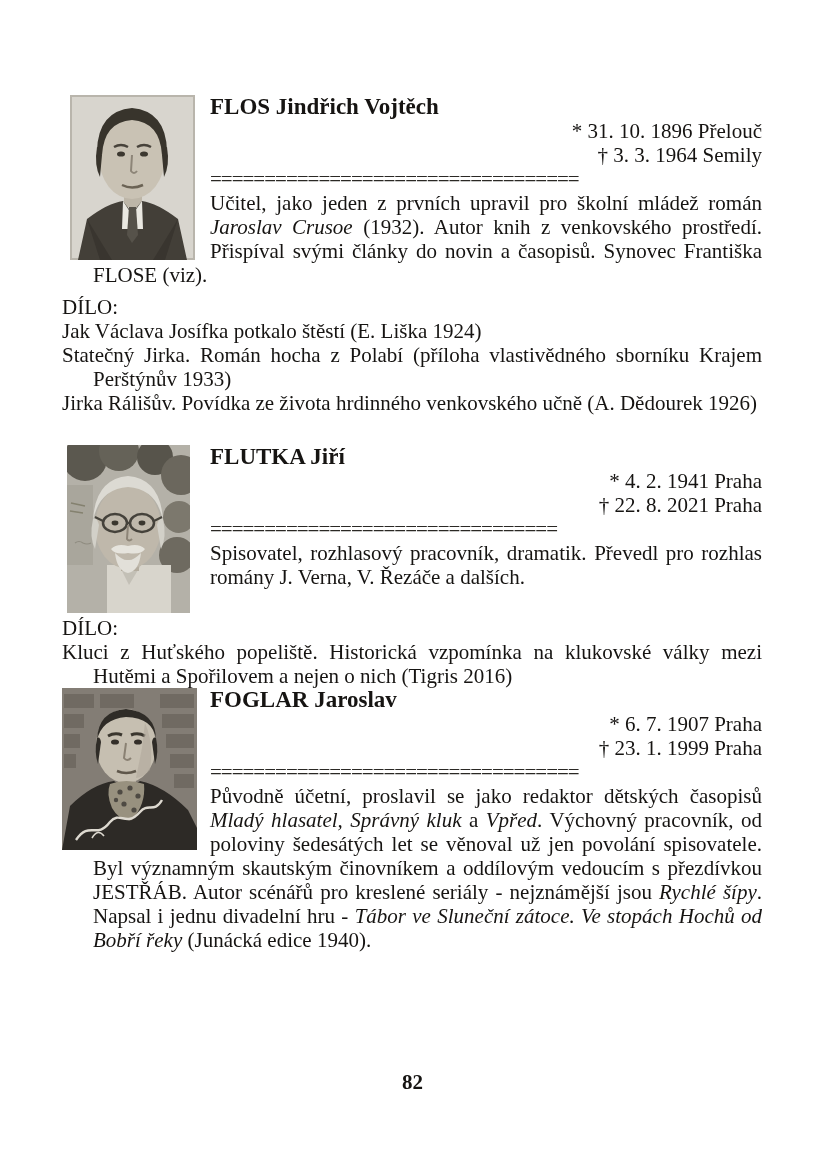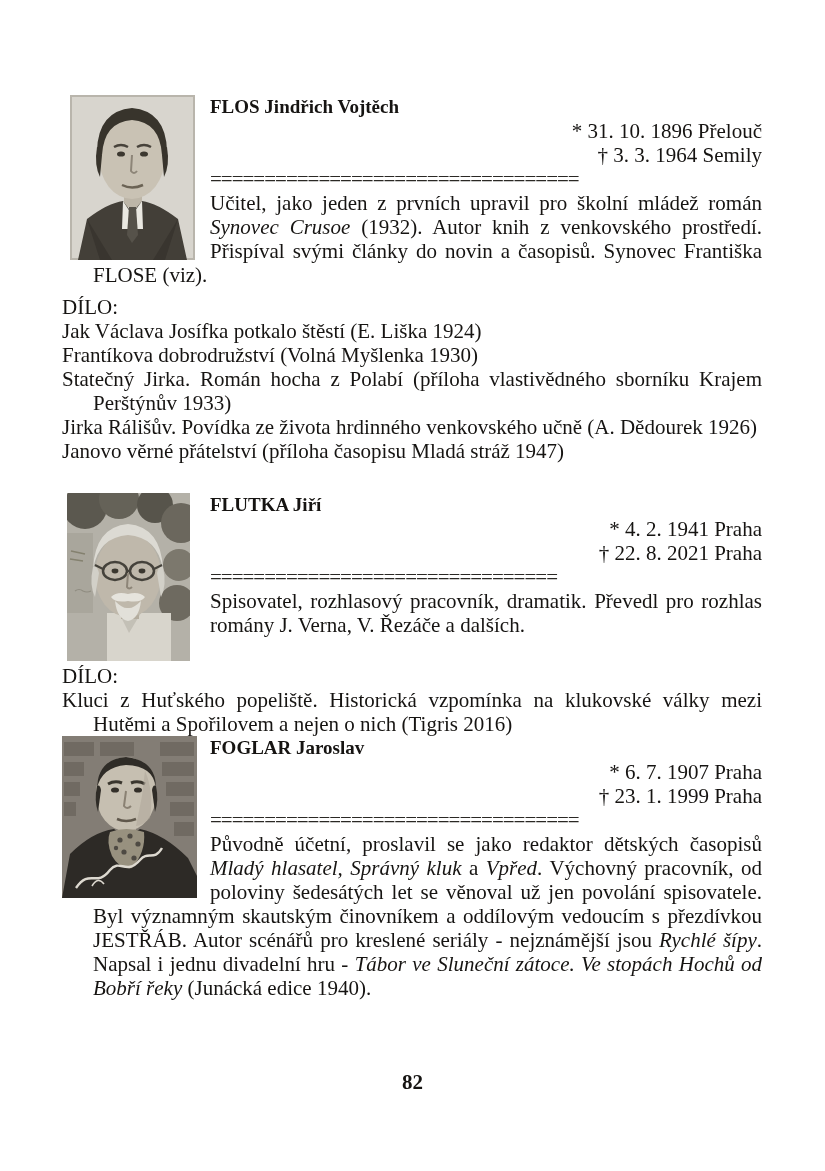--- a/index.html
+++ b/index.html
@@ -30,21 +30,21 @@
     background: #cfccc4;
     overflow: hidden;
   }
   .photo svg { display: block; width: 100%; height: 100%; }
   .photo-1 { width: 125px; height: 165px; }
   .photo-2 { width: 123px; height: 168px; margin-left: 5px; margin-right: 20px; }
   .photo-3 { width: 135px; height: 162px; margin-left: 0;  margin-right: 13px; }
 
   .name {
     margin: 0; padding: 0;
-    font-size: 19px; font-weight: bold;
+    font-size: 23px; font-weight: bold;
     line-height: 24px; text-align: left;
   }
   .dates { line-height: 24px; text-align: right; }
   .separator {
     line-height: 24px;
     letter-spacing: -1px;
     white-space: nowrap;
     overflow: hidden;
     color: #2a2824;
   }
@@ -94,29 +94,27 @@
         <path d="M53,106 L62,120 L72,106 L73,134 L52,134 Z" fill="#eae8e1"></path>
         <path d="M59,112 L66,112 L68,140 L62,148 L57,140 Z" fill="#56524a"></path>
         <path d="M17,124 L42,165 L30,165 Z" fill="#39352f"></path>
         <path d="M108,124 L83,165 L95,165 Z" fill="#39352f"></path>
       </svg>
     </figure>
     <h2 class="name">FLOS Jindřich Vojtěch</h2>
     <div class="dates">* 31. 10. 1896 Přelouč</div>
     <div class="dates">† 3. 3. 1964 Semily</div>
     <div class="separator">==================================</div>
-    <p class="bio"><span>Učitel, jako jeden z prvních upravil pro školní mládež román </span><span class="it">Synovec Crusoe</span><span> (1932). Autor knih z venkovského prostředí. Přispíval svými články do novin a časopisů. Synovec Františka FLOSE (viz).</span></p>
+    <p class="bio"><span>Učitel, jako jeden z prvních upravil pro školní mládež román </span><span class="it">Jaroslav Crusoe</span><span> (1932). Autor knih z venkovského prostředí. Přispíval svými články do novin a časopisů. Synovec Františka FLOSE (viz).</span></p>
     <div class="dilo">
       <div class="dilo-label">DÍLO:</div>
       <div class="works">
           <div class="work-line">Jak Václava Josífka potkalo štěstí (E. Liška 1924)</div>
-          <div class="work-line">Frantíkova dobrodružství (Volná Myšlenka 1930)</div>
           <div class="work-line">Statečný Jirka. Román hocha z Polabí (příloha vlastivědného sborníku Krajem Perštýnův 1933)</div>
           <div class="work-line">Jirka Rálišův. Povídka ze života hrdinného venkovského učně (A. Dědourek 1926)</div>
-          <div class="work-line">Janovo věrné přátelství (příloha časopisu Mladá stráž 1947)</div>
         </div>
     </div>
   </section>
 
   <section class="entry entry-2">
     <figure class="photo photo-2">
       <svg viewBox="0 0 123 168" preserveAspectRatio="none">
         <rect x="0" y="0" width="123" height="168" fill="#b4b1a8"></rect>
         <circle cx="18" cy="14" r="22" fill="#5b584f"></circle>
         <circle cx="52" cy="6" r="20" fill="#656258"></circle>

